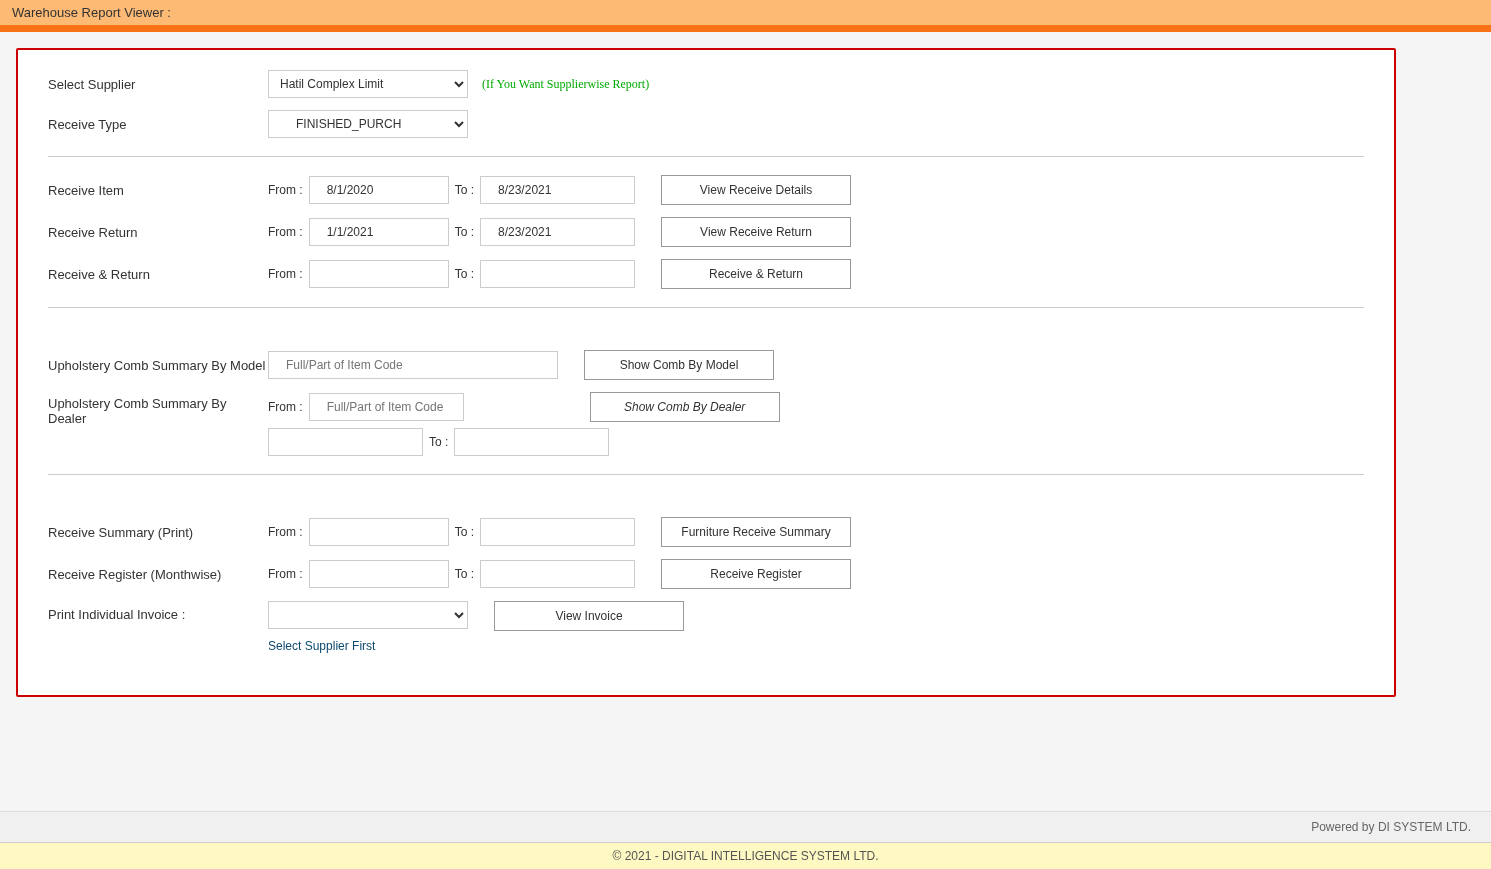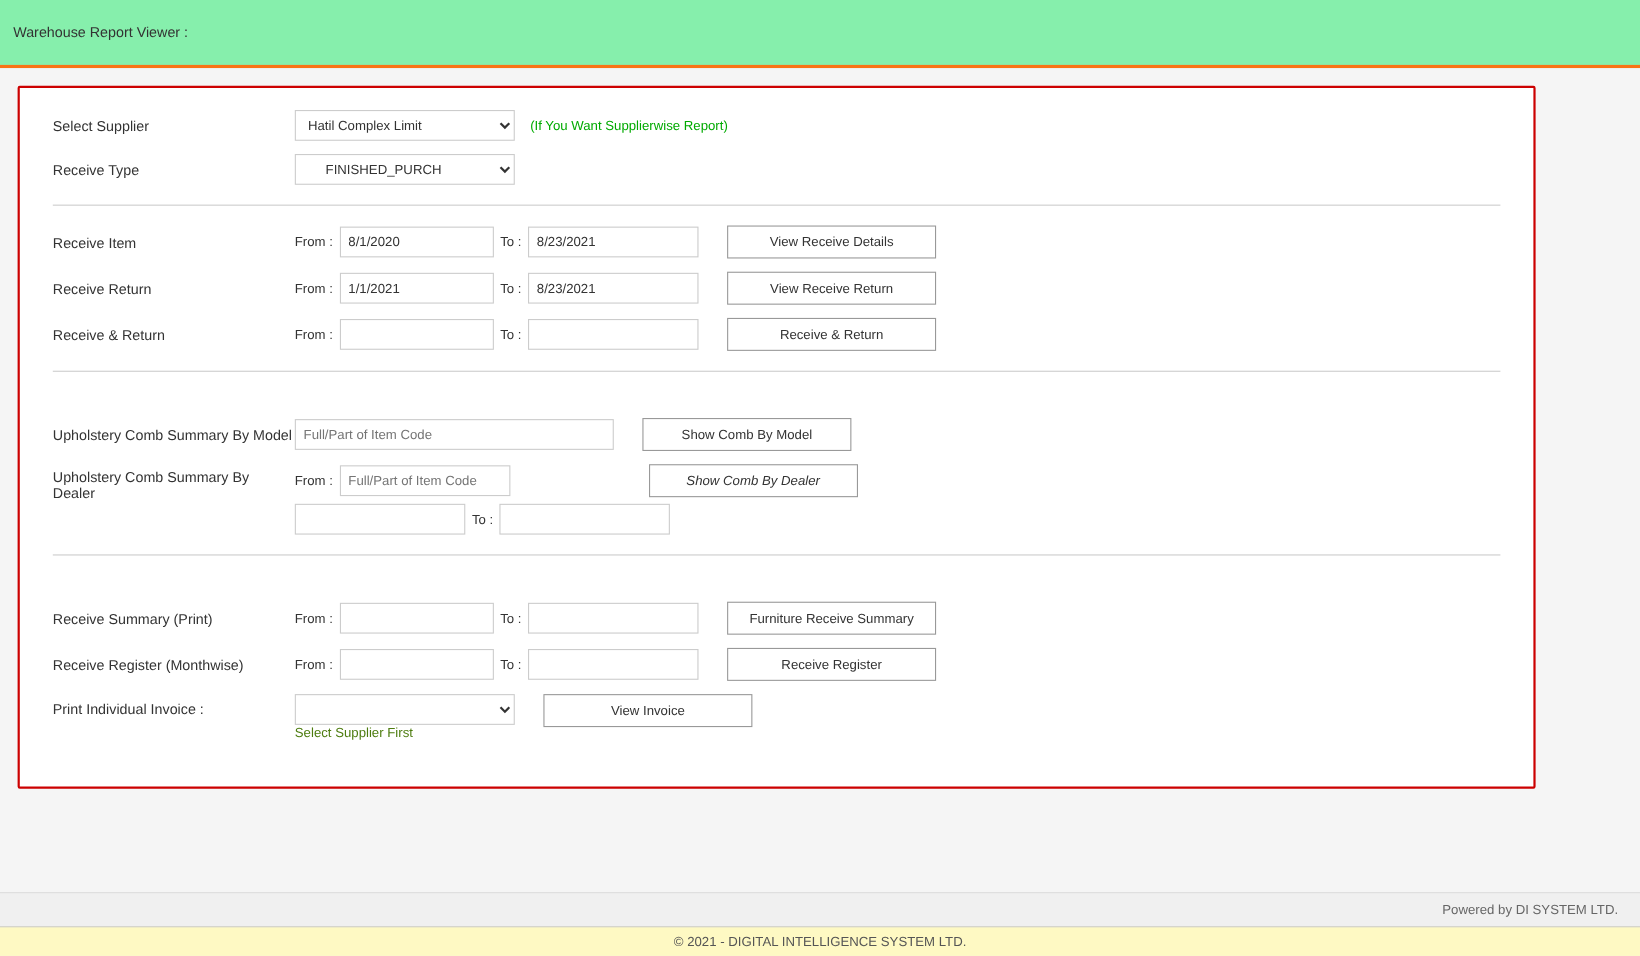--- a/index.html
+++ b/index.html
@@ -5,25 +5,25 @@
     * { box-sizing: border-box; margin: 0; padding: 0; }
     body {
       font-family: Arial, sans-serif;
       font-size: 13px;
       background: #f0f0f0;
       min-height: 869px;
       display: flex;
       flex-direction: column;
     }
     .page-header {
-      background: #86efac;
-      padding: 22px 12px;
+      background: #fdba74;
+      padding: 5px 12px;
       font-size: 13px;
       color: #333;
-      border-bottom: 3px solid #f97316;
+      border-bottom: 7px solid #f97316;
     }
     .main-content {
       flex: 1;
       padding: 16px;
       background: #f5f5f5;
     }
     .report-container {
       background: #fff;
       border: 2px solid #cc0000;
       border-radius: 2px;
@@ -53,21 +53,21 @@
       gap: 6px;
       flex-wrap: wrap;
     }
     .from-label, .to-label {
       font-size: 12px;
       color: #333;
       white-space: nowrap;
     }
     input[type="text"] {
       border: 1px solid #ccc;
-      padding: 4px 7px;
+      padding: 4px 17px;
       font-size: 12px;
       height: 28px;
       color: #333;
       background: #fff;
       outline: none;
     }
     .input-date {
       width: 140px;
     }
     .input-to {
@@ -108,26 +108,27 @@
       width: 200px;
     }
     .receive-type-select {
       width: 200px;
       padding-left: 23px;
     }
     .supplier-hint {
       color: #00aa00;
       font-size: 12px;
       margin-left: 8px;
+      font-family: Liberation Serif, serif;
     }
     .select-supplier-hint {
-      color: #4d7c0f;
+      color: #0c4a6e;
       font-size: 12px;
       display: block;
-      margin-top: 0;
+      margin-top: 10px;
     }
     .invoice-select {
       width: 200px;
     }
     .invoice-select-col {
       display: flex;
       flex-direction: column;
     }
     .dealer-row1, .dealer-row2 {
       display: flex;

